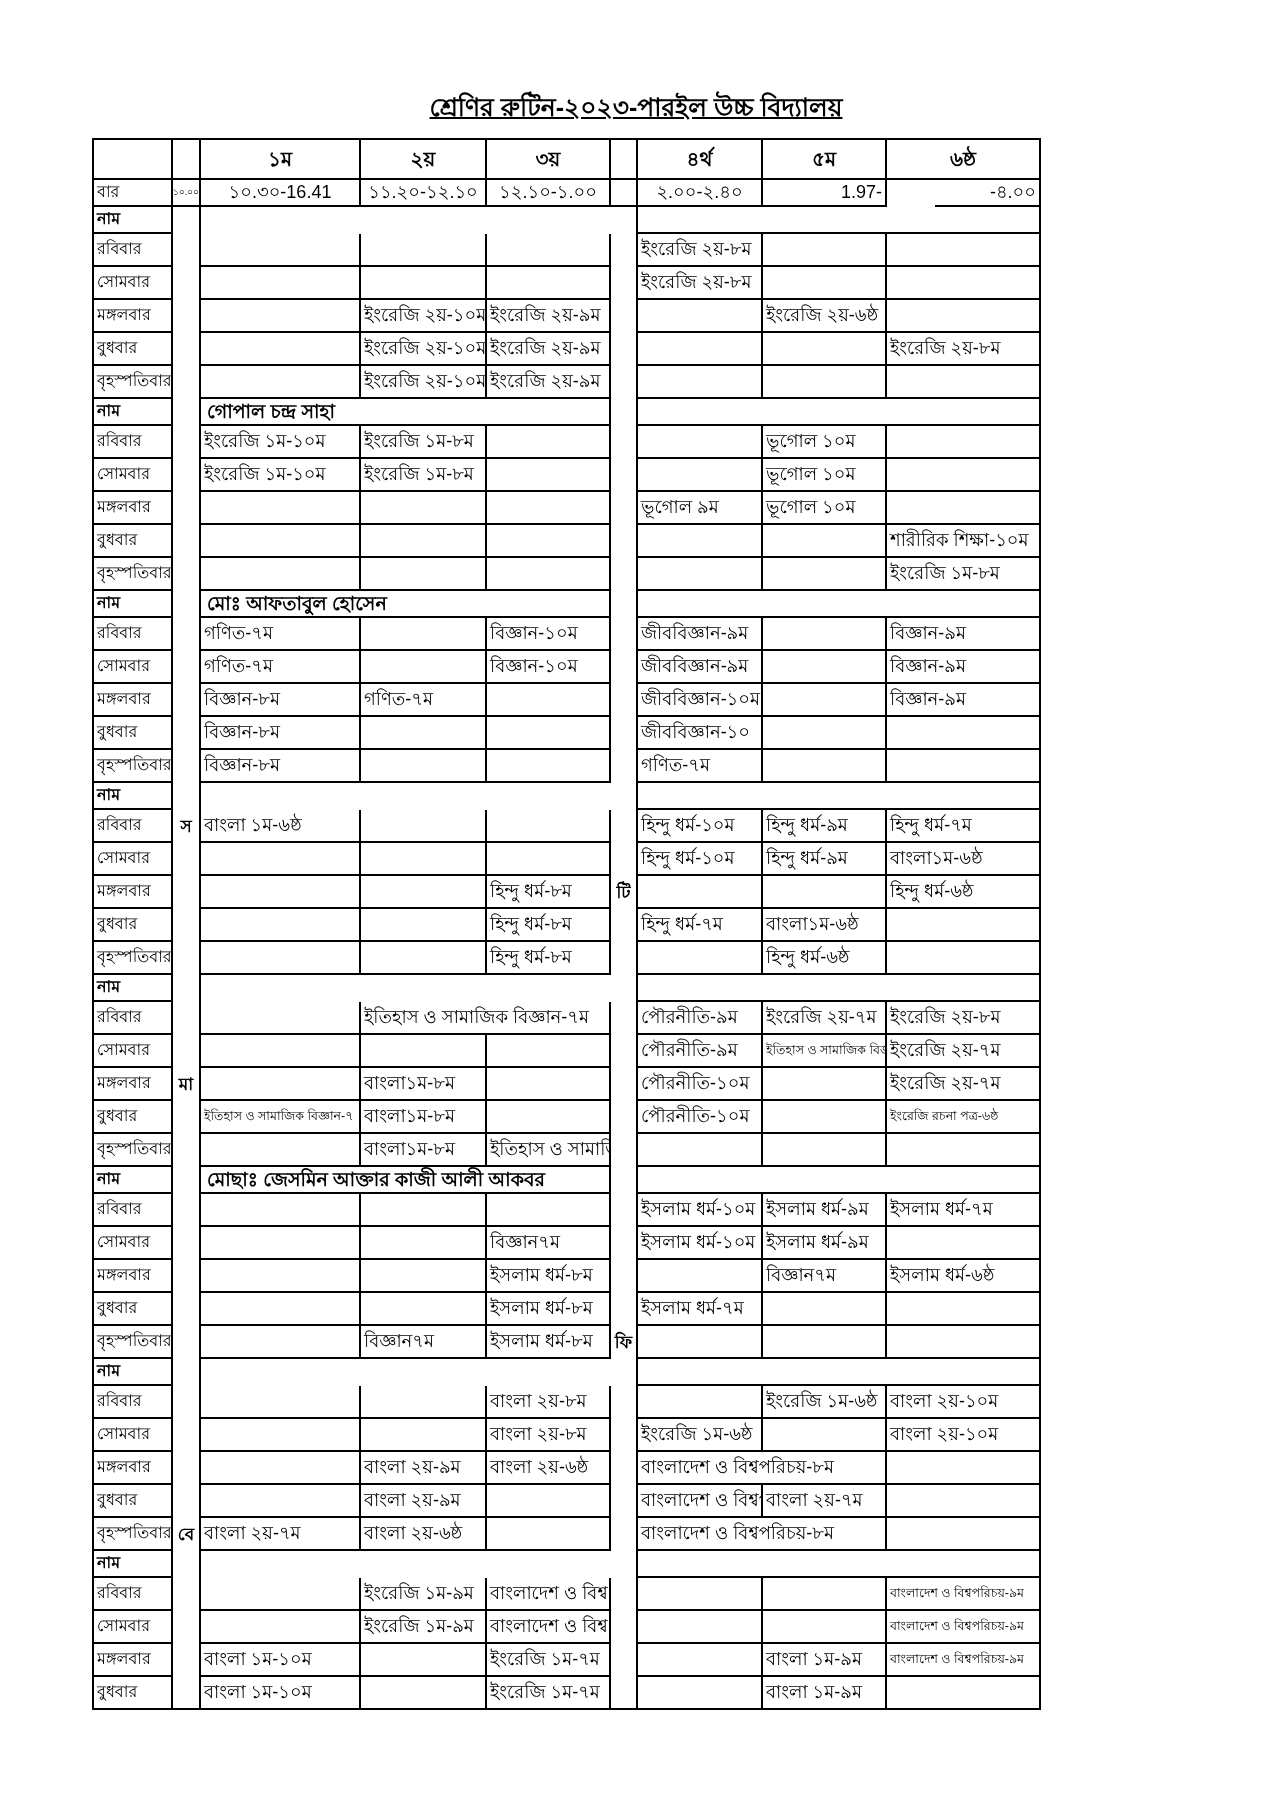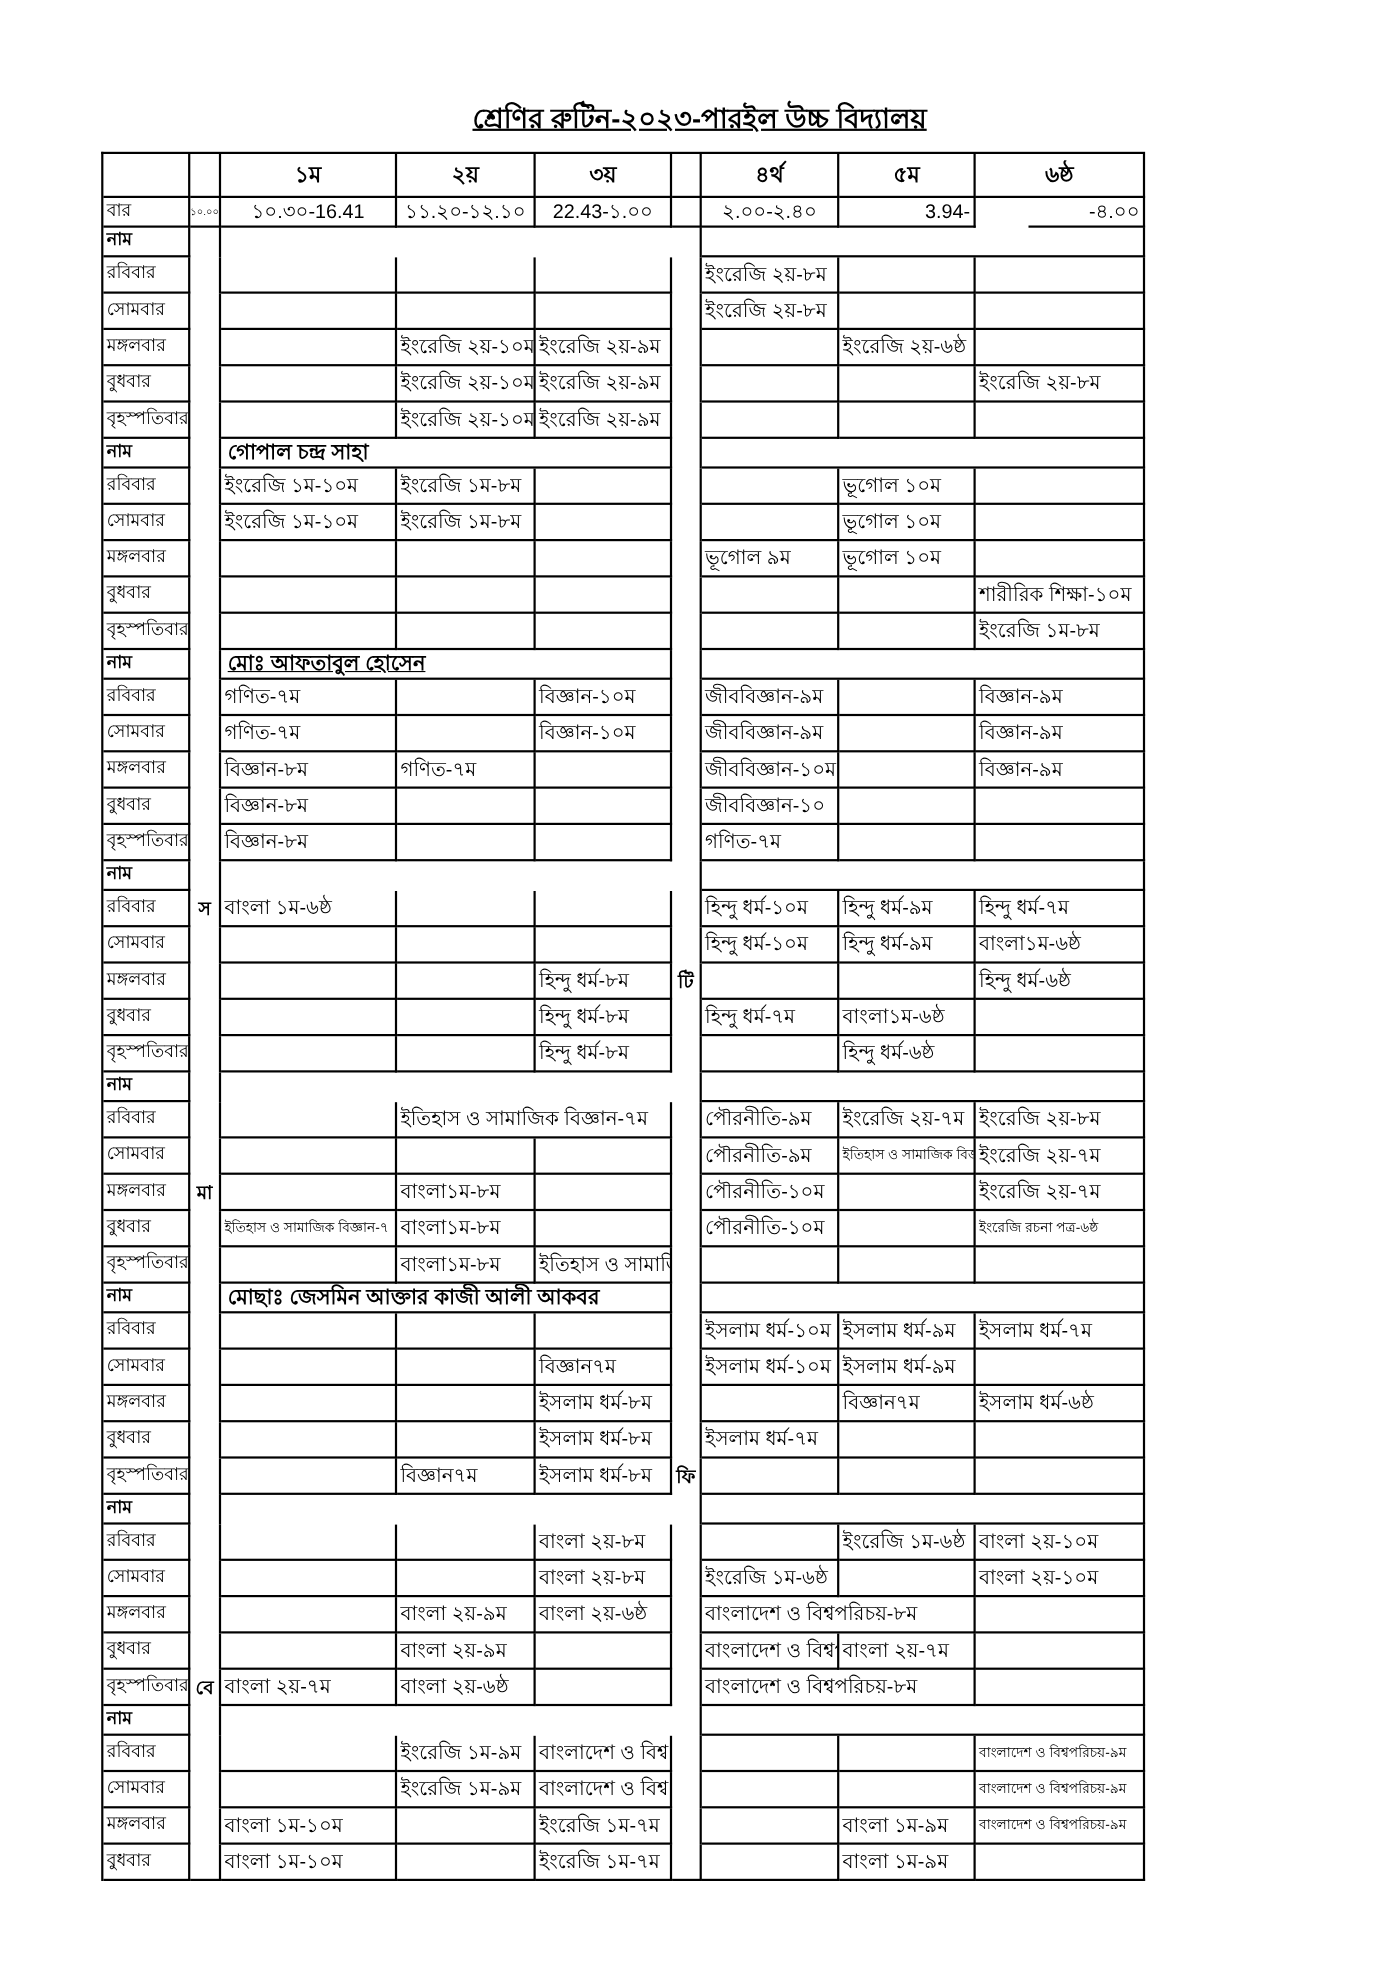--- a/index.html
+++ b/index.html
@@ -66,23 +66,23 @@
     <div class="c hdr" style="grid-area: 1 / 5;">৩য়</div>
     <div class="c narrow hb" style="grid-area: 1 / 6;"></div>
     <div class="c hdr" style="grid-area: 1 / 7;">৪র্থ</div>
     <div class="c hdr" style="grid-area: 1 / 8;">৫ম</div>
     <div class="c hdr" style="grid-area: 1 / 9;">৬ষ্ঠ</div>
     <div class="c day" style="grid-area: 2 / 1;">বার</div>
     <div class="c narrow hb tiny" style="grid-area: 2 / 2;">১০.০০</div>
     <div class="c narrow hb" style="grid-area: 2 / 6;"></div>
     <div class="c time" style="grid-area: 2 / 3;">১০.৩০-16.41</div>
     <div class="c time" style="grid-area: 2 / 4;">১১.২০-১২.১০</div>
-    <div class="c time" style="grid-area: 2 / 5;">22.43-১.০০</div>
+    <div class="c time" style="grid-area: 2 / 5;">১২.১০-১.০০</div>
     <div class="c time" style="grid-area: 2 / 7;">২.০০-২.৪০</div>
-    <div class="c time right" style="grid-area: 2 / 8;">3.94-</div>
+    <div class="c time right" style="grid-area: 2 / 8;">1.97-</div>
     <div class="c time right" style="grid-area: 2 / 9; margin-left: 48px;">-৪.০০</div>
     <div class="c day bold" style="grid-area: 3 / 1;">নাম</div>
     <div class="c narrow" style="grid-area: 3 / 2;"></div>
     <div class="c narrow" style="grid-area: 3 / 6;"></div>
     <div class="c" style="grid-area: 3 / 7 / auto / span 3;"></div>
     <div class="c day" style="grid-area: 4 / 1;">রবিবার</div>
     <div class="c narrow" style="grid-area: 4 / 2;"></div>
     <div class="c" style="grid-area: 4 / 3;"></div>
     <div class="c" style="grid-area: 4 / 4;"></div>
     <div class="c" style="grid-area: 4 / 5;"></div>
@@ -171,21 +171,21 @@
     <div class="c narrow" style="grid-area: 14 / 2;"></div>
     <div class="c" style="grid-area: 14 / 3;"></div>
     <div class="c" style="grid-area: 14 / 4;"></div>
     <div class="c" style="grid-area: 14 / 5;"></div>
     <div class="c" style="grid-area: 14 / 7;"></div>
     <div class="c" style="grid-area: 14 / 8;"></div>
     <div class="c" style="grid-area: 14 / 9;">ইংরেজি ১ম-৮ম</div>
     <div class="c narrow" style="grid-area: 14 / 6;"></div>
     <div class="c day bold" style="grid-area: 15 / 1;">নাম</div>
     <div class="c narrow" style="grid-area: 15 / 2;"></div>
-    <div class="c name" style="grid-area: 15 / 3 / auto / span 3; text-decoration: underline;">মোঃ আফতাবুল হোসেন</div>
+    <div class="c name" style="grid-area: 15 / 3 / auto / span 3;">মোঃ আফতাবুল হোসেন</div>
     <div class="c narrow" style="grid-area: 15 / 6;"></div>
     <div class="c" style="grid-area: 15 / 7 / auto / span 3;"></div>
     <div class="c day" style="grid-area: 16 / 1;">রবিবার</div>
     <div class="c narrow" style="grid-area: 16 / 2;"></div>
     <div class="c" style="grid-area: 16 / 3;">গণিত-৭ম</div>
     <div class="c" style="grid-area: 16 / 4;"></div>
     <div class="c" style="grid-area: 16 / 5;">বিজ্ঞান-১০ম</div>
     <div class="c" style="grid-area: 16 / 7;">জীববিজ্ঞান-৯ম</div>
     <div class="c" style="grid-area: 16 / 8;"></div>
     <div class="c" style="grid-area: 16 / 9;">বিজ্ঞান-৯ম</div>

